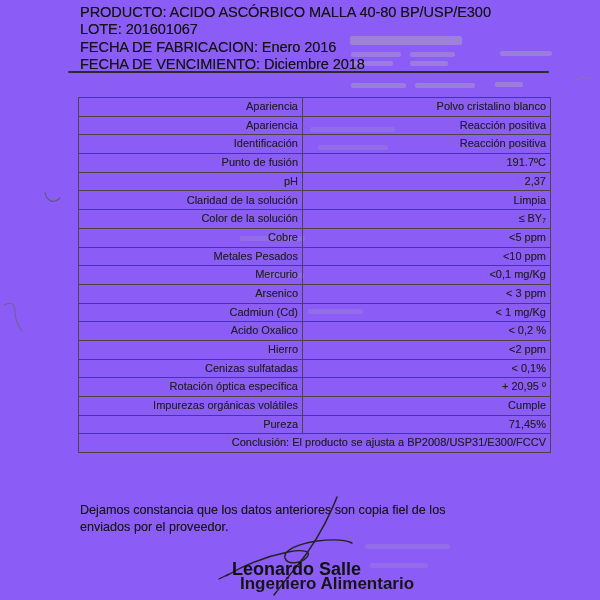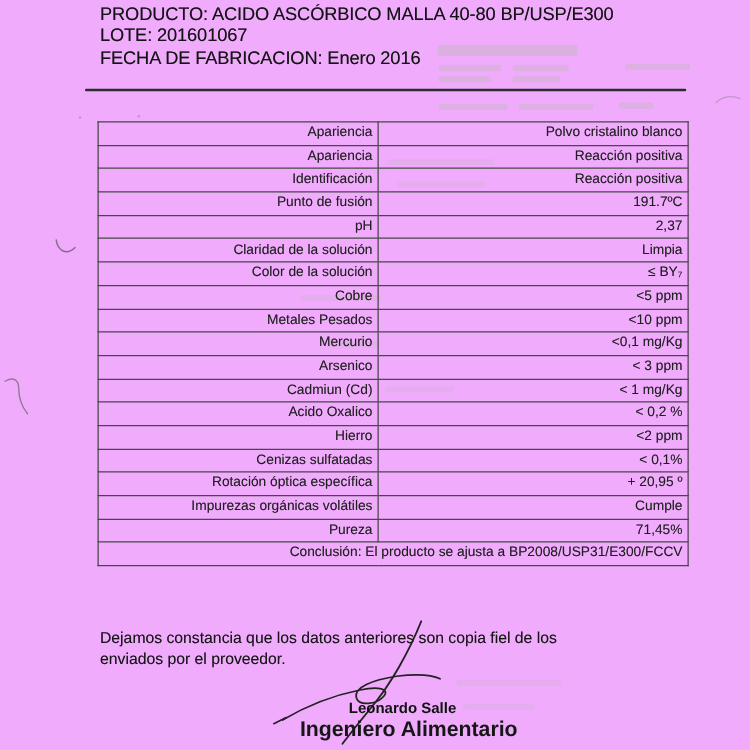--- a/index.html
+++ b/index.html
@@ -3,21 +3,21 @@
 <meta charset="utf-8">
 <style>
   html,body{margin:0;padding:0;}
   body{
     width:600px;height:600px;overflow:hidden;
     background:#ffffff;
     font-family:"Liberation Sans","DejaVu Sans",sans-serif;
   }
   .page{
     position:relative;width:600px;height:600px;
-    background:#f0abfc;overflow:hidden;
+    background:#8b5cf6;overflow:hidden;
     color:#1c1c1c;
   }
 
   
   .header{
     position:absolute;left:80px;top:4px;
     font-size:14.6px;line-height:17.3px;
     color:#131313;letter-spacing:-0.1px;
     text-shadow:0 0 0.5px rgba(20,20,20,.55);
     white-space:nowrap;
@@ -44,21 +44,21 @@
   
   .note{
     position:absolute;left:80px;top:502px;width:416px;
     font-size:12.6px;line-height:17px;color:#161616;
     text-shadow:0 0 0.4px rgba(20,20,20,.45);
   }
 
   
   .sig-name{
     position:absolute;left:232px;top:559px;width:180px;
-    text-align:center;font-weight:700;font-size:12px;color:#111;
+    font-weight:700;font-size:18px;color:#111;
   }
   .sig-title{
     position:absolute;left:232px;top:574px;width:190px;
     text-align:center;font-weight:700;font-size:17px;color:#161616;
   }
 
   
   .marks{
     position:absolute;left:0;top:0;width:600px;height:600px;
     pointer-events:none;
@@ -97,20 +97,21 @@
   <div class="ghost faint" style="left:365px;top:544px;width:85px;height:5px;"></div>
   <div class="ghost faint" style="left:370px;top:563px;width:58px;height:5px;"></div>
 
   <div class="speck" style="left:63px;top:93px;"></div>
   <div class="speck" style="left:110px;top:92px;"></div>
 
   <div class="header">
     <div>PRODUCTO: ACIDO ASCÓRBICO MALLA 40-80 BP/USP/E300</div>
     <div>LOTE: 201601067</div>
     <div>FECHA DE FABRICACION: Enero 2016</div>
+    <div>FECHA DE VENCIMIENTO: Diciembre 2018</div>
   </div>
   <div class="header-rule"></div>
 
   <table class="spec-table">
     <colgroup>
       <col style="width:224px">
       <col style="width:248px">
     </colgroup>
     <tbody>
         <tr>

